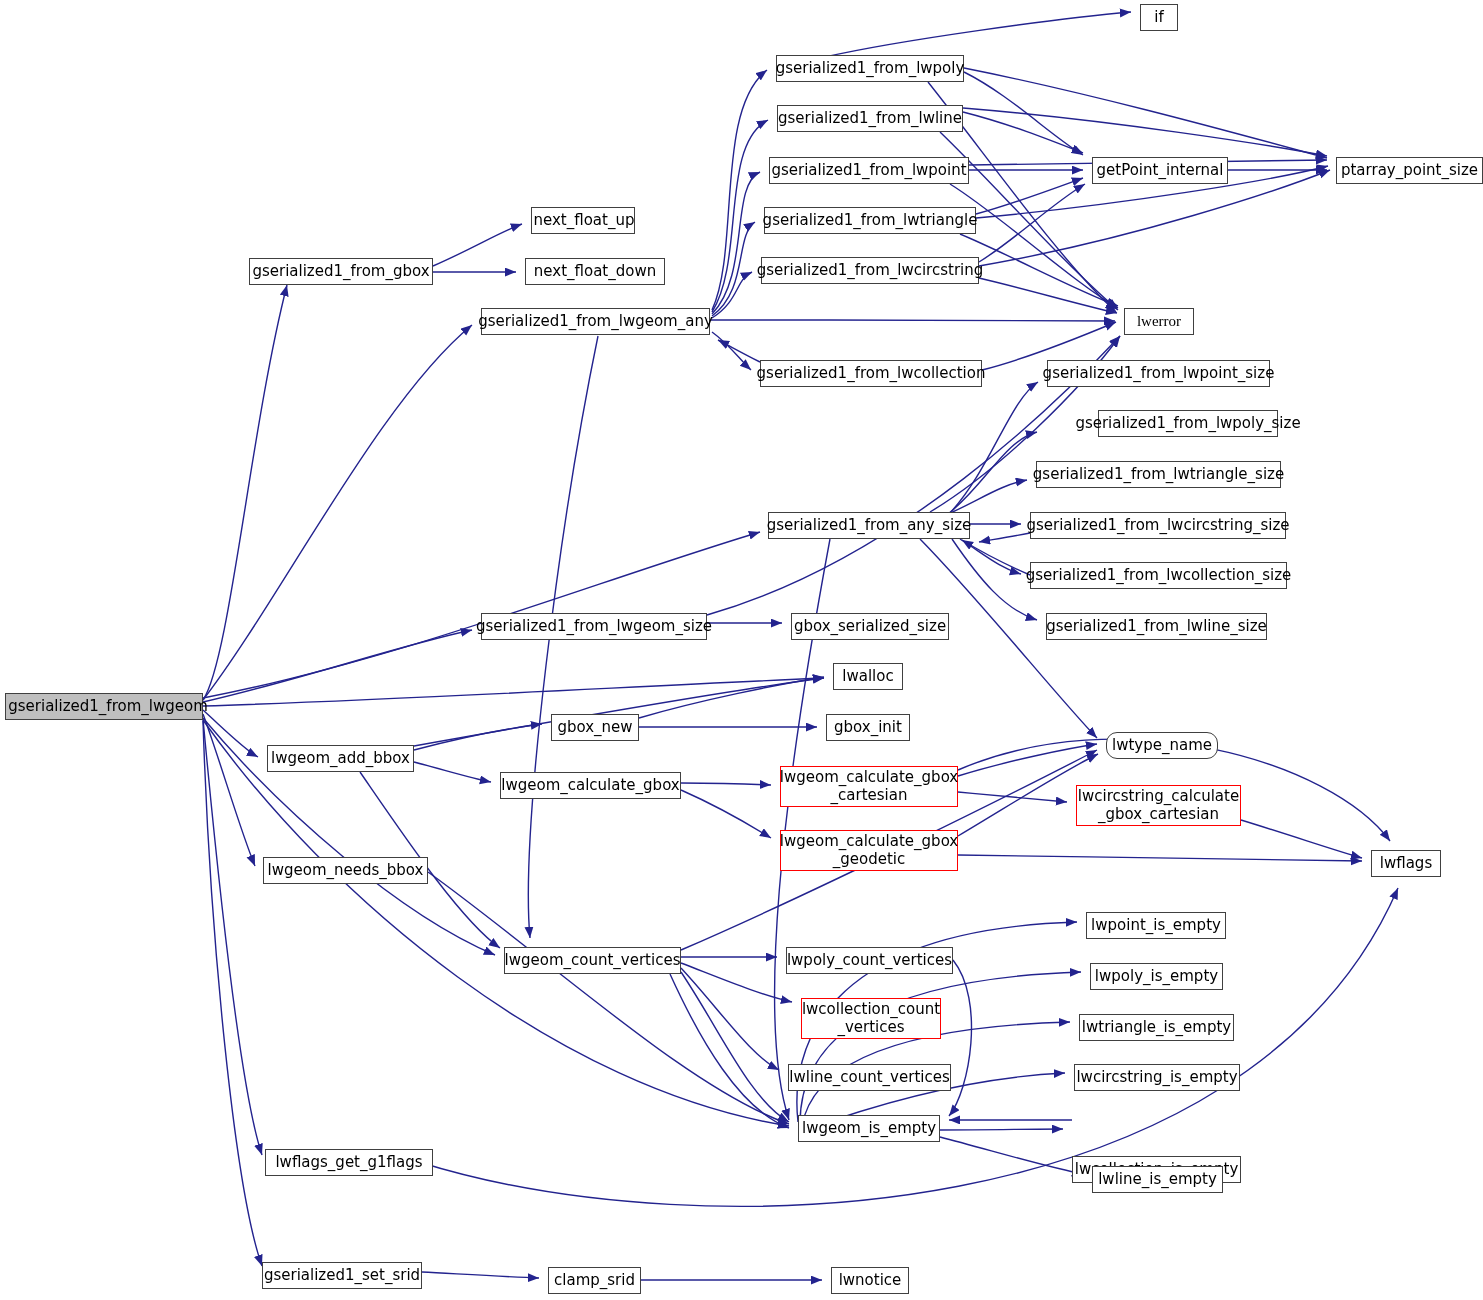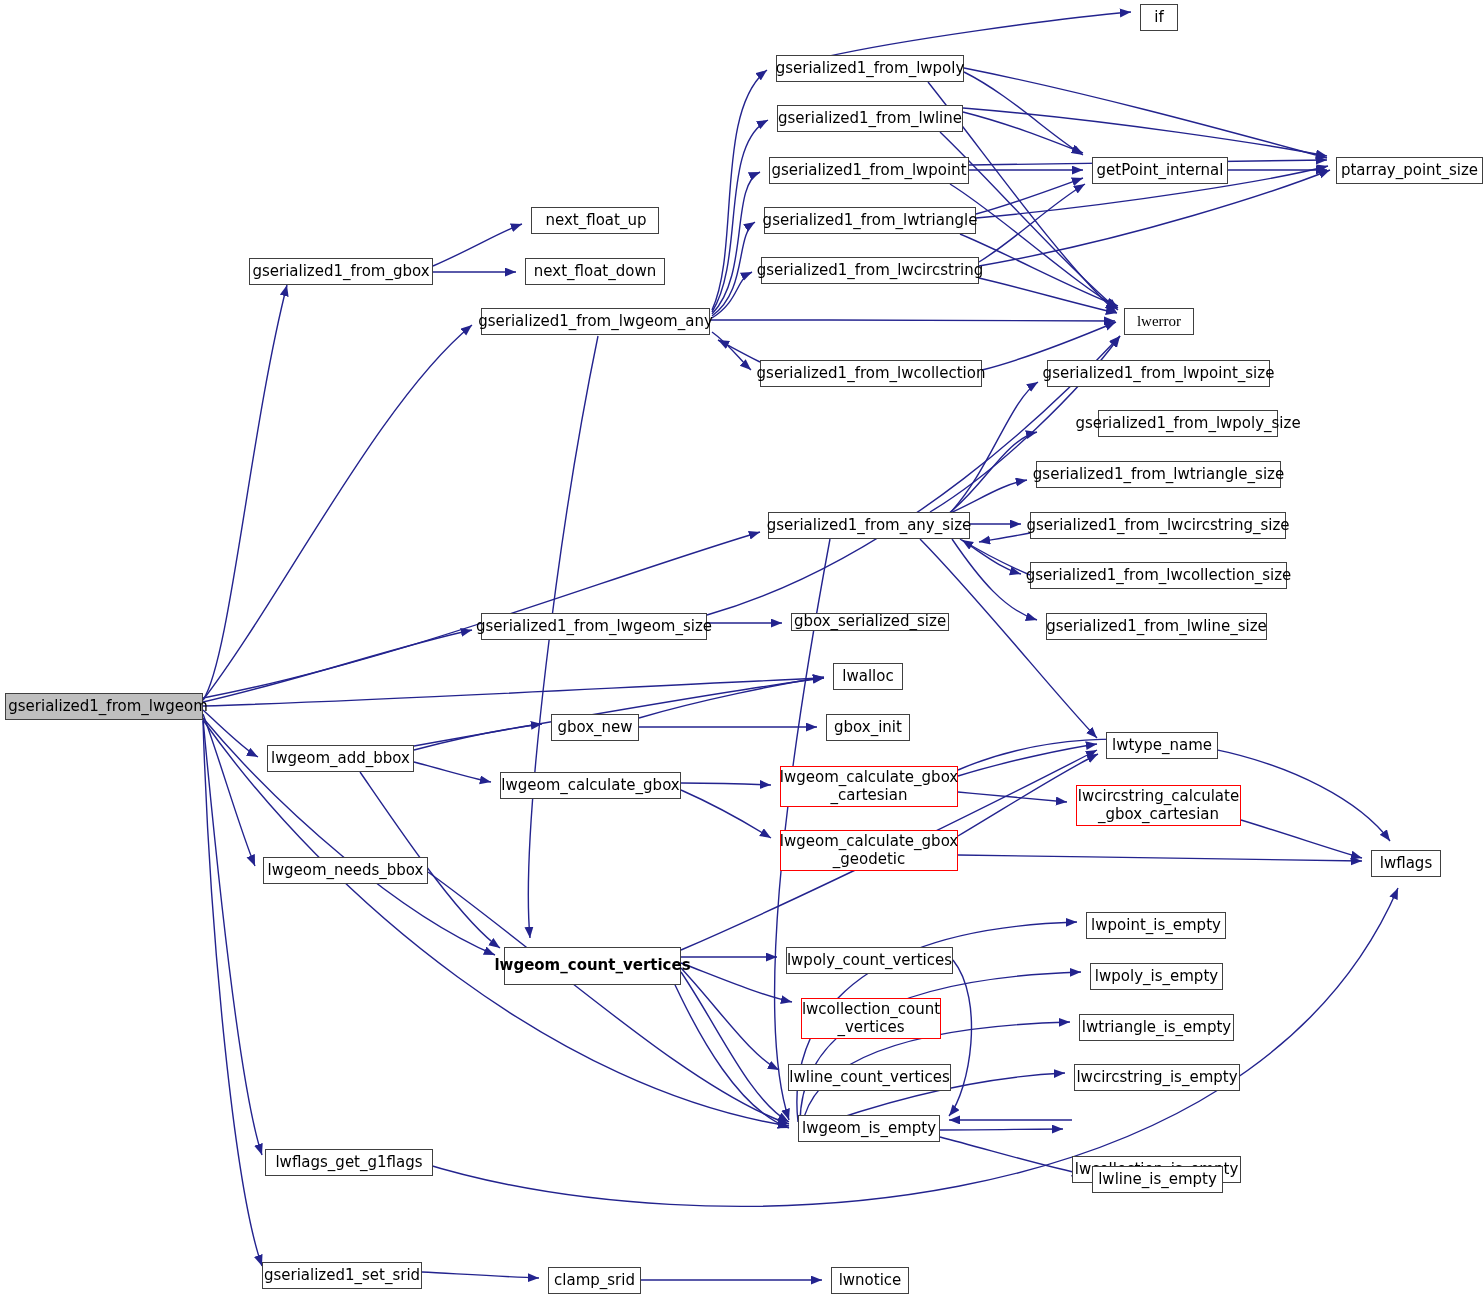--- a/index.html
+++ b/index.html
@@ -133,57 +133,57 @@
         <path d="M940,1137 C990,1150 1050,1168 1083,1174" marker-end="url(#arrow)" stroke="#23238e"></path>
         <path d="M953,960 C985,1000 970,1090 949,1116" marker-end="url(#arrow)" stroke="#23238e"></path>
         <path d="M419,1162 C700,1250 1250,1230 1398,888" marker-end="url(#arrow)" stroke="#23238e"></path>
         <path d="M422,1272 C460,1274 510,1277 539,1278" marker-end="url(#arrow)" stroke="#23238e"></path>
         <path d="M641,1280 C700,1280 790,1280 822,1280" marker-end="url(#arrow)" stroke="#23238e"></path>
       </g>
   </svg>
   <div id="node-layer">
       <div class="node root" style="left: 5px; top: 693px; width: 198px; height: 27px;">gserialized1_from_lwgeom</div>
       <div class="node plain" style="left: 249px; top: 258px; width: 184px; height: 27px;">gserialized1_from_gbox</div>
-      <div class="node plain" style="left: 531px; top: 207px; width: 128px; height: 27px; padding-left: 8px;">next_float_up</div>
+      <div class="node plain" style="left: 531px; top: 207px; width: 104px; height: 27px; padding-left: 8px;">next_float_up</div>
       <div class="node plain" style="left: 525px; top: 258px; width: 140px; height: 27px;">next_float_down</div>
       <div class="node plain" style="left: 481px; top: 308px; width: 229px; height: 27px;">gserialized1_from_lwgeom_any</div>
       <div class="node plain" style="left: 776px; top: 55px; width: 188px; height: 27px;">gserialized1_from_lwpoly</div>
       <div class="node plain" style="left: 777px; top: 105px; width: 186px; height: 27px;">gserialized1_from_lwline</div>
       <div class="node plain" style="left: 769px; top: 157px; width: 200px; height: 27px;">gserialized1_from_lwpoint</div>
       <div class="node plain" style="left: 764px; top: 207px; width: 212px; height: 27px;">gserialized1_from_lwtriangle</div>
       <div class="node plain" style="left: 761px; top: 257px; width: 218px; height: 27px;">gserialized1_from_lwcircstring</div>
       <div class="node plain" style="left: 760px; top: 360px; width: 222px; height: 27px;">gserialized1_from_lwcollection</div>
       <div class="node plain" style="left: 1140px; top: 4px; width: 38px; height: 27px;">if</div>
       <div class="node plain" style="left: 1092px; top: 157px; width: 136px; height: 27px;">getPoint_internal</div>
       <div class="node plain" style="left: 1336px; top: 157px; width: 147px; height: 27px;">ptarray_point_size</div>
       <div class="node plain" style="left: 1124px; top: 308px; width: 70px; height: 27px; font-family: Liberation Serif, serif;">lwerror</div>
       <div class="node plain" style="left: 1047px; top: 360px; width: 223px; height: 27px;">gserialized1_from_lwpoint_size</div>
       <div class="node plain" style="left: 1098px; top: 410px; width: 180px; height: 27px;">gserialized1_from_lwpoly_size</div>
       <div class="node plain" style="left: 1036px; top: 461px; width: 245px; height: 27px;">gserialized1_from_lwtriangle_size</div>
       <div class="node plain" style="left: 1030px; top: 512px; width: 256px; height: 27px;">gserialized1_from_lwcircstring_size</div>
       <div class="node plain" style="left: 1030px; top: 562px; width: 257px; height: 27px;">gserialized1_from_lwcollection_size</div>
       <div class="node plain" style="left: 1046px; top: 613px; width: 221px; height: 27px;">gserialized1_from_lwline_size</div>
       <div class="node plain" style="left: 768px; top: 512px; width: 202px; height: 27px;">gserialized1_from_any_size</div>
       <div class="node plain" style="left: 481px; top: 613px; width: 226px; height: 27px;">gserialized1_from_lwgeom_size</div>
-      <div class="node plain" style="left: 791px; top: 613px; width: 158px; height: 18px;">gbox_serialized_size</div>
+      <div class="node plain" style="left: 791px; top: 613px; width: 158px; height: 27px;">gbox_serialized_size</div>
       <div class="node plain" style="left: 833px; top: 663px; width: 70px; height: 27px;">lwalloc</div>
       <div class="node plain" style="left: 551px; top: 714px; width: 88px; height: 27px;">gbox_new</div>
       <div class="node plain" style="left: 826px; top: 714px; width: 84px; height: 27px;">gbox_init</div>
       <div class="node plain" style="left: 267px; top: 745px; width: 147px; height: 27px;">lwgeom_add_bbox</div>
       <div class="node plain" style="left: 500px; top: 772px; width: 181px; height: 27px;">lwgeom_calculate_gbox</div>
       <div class="node red two-line" style="left: 780px; top: 766px; width: 178px; height: 41px;">lwgeom_calculate_gbox
 _cartesian</div>
       <div class="node red two-line" style="left: 780px; top: 830px; width: 178px; height: 41px;">lwgeom_calculate_gbox
 _geodetic</div>
-      <div class="node plain" style="left: 1106px; top: 732px; width: 112px; height: 27px;">lwtype_name</div>
+      <div class="node plain" style="left: 1106px; top: 732px; width: 112px; height: 27px; border-radius: 11px;">lwtype_name</div>
       <div class="node red two-line" style="left: 1076px; top: 785px; width: 165px; height: 41px;">lwcircstring_calculate
 _gbox_cartesian</div>
       <div class="node plain" style="left: 1371px; top: 850px; width: 70px; height: 27px;">lwflags</div>
       <div class="node plain" style="left: 263px; top: 857px; width: 165px; height: 27px;">lwgeom_needs_bbox</div>
-      <div class="node plain" style="left: 504px; top: 947px; width: 177px; height: 38px; font-weight: bold;">lwgeom_count_vertices</div>
+      <div class="node plain" style="left: 504px; top: 947px; width: 177px; height: 27px;">lwgeom_count_vertices</div>
       <div class="node plain" style="left: 786px; top: 947px; width: 167px; height: 27px;">lwpoly_count_vertices</div>
       <div class="node red two-line" style="left: 801px; top: 998px; width: 140px; height: 41px;">lwcollection_count
 _vertices</div>
       <div class="node plain" style="left: 788px; top: 1064px; width: 163px; height: 27px;">lwline_count_vertices</div>
       <div class="node plain" style="left: 798px; top: 1115px; width: 142px; height: 27px;">lwgeom_is_empty</div>
       <div class="node plain" style="left: 1086px; top: 912px; width: 140px; height: 27px;">lwpoint_is_empty</div>
       <div class="node plain" style="left: 1090px; top: 963px; width: 133px; height: 27px;">lwpoly_is_empty</div>
       <div class="node plain" style="left: 1079px; top: 1014px; width: 155px; height: 27px;">lwtriangle_is_empty</div>
       <div class="node plain" style="left: 1074px; top: 1064px; width: 166px; height: 27px;">lwcircstring_is_empty</div>
       <div class="node plain" style="left: 1072px; top: 1156px; width: 169px; height: 27px;">lwcollection_is_empty</div>

